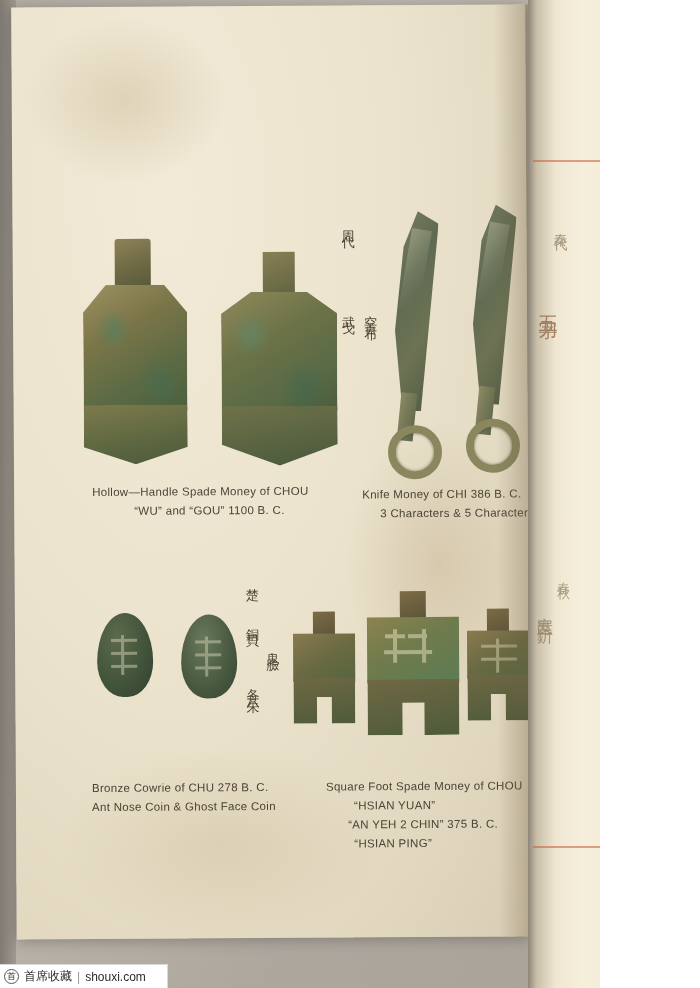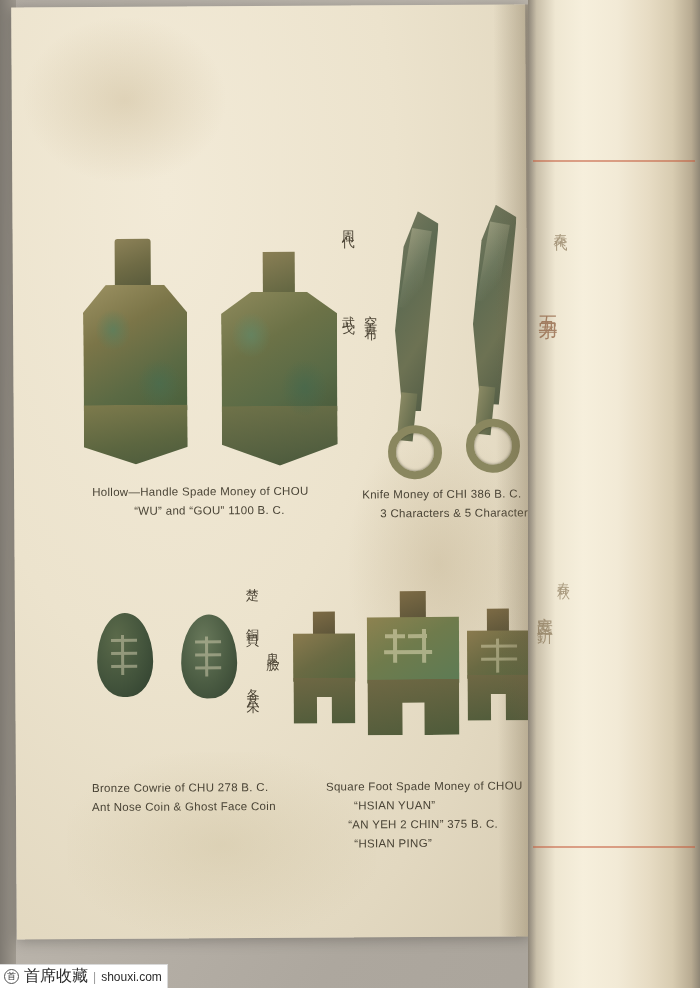--- a/index.html
+++ b/index.html
@@ -8,21 +8,21 @@
     background: #ffffff;
   }
   body {
     width: 700px;
     height: 988px;
     font-family: "Liberation Sans", sans-serif;
     overflow: hidden;
   }
   .photo {
     position: relative;
-    width: 700px;
+    width: 600px;
     height: 988px;
     background: #7f1d1d;
     overflow: hidden;
   }
   
   .bg-surface {
     position: absolute;
     inset: 0;
     background:
       linear-gradient(120deg, #b2aca3 0%, #bdb7ae 35%, #ada79e 70%, #a9a39a 100%);
@@ -300,21 +300,21 @@
     align-items: center;
     justify-content: center;
     width: 13px; height: 13px;
     border: 1px solid #555;
     border-radius: 50%;
     font-size: 9px;
     color: #333;
     line-height: 1;
   }
   .wm-text {
-    font-size: 16px;
+    font-size: 12px;
     color: #2b2b2b;
     font-family: "DejaVu Sans", sans-serif;
   }
   .wm-sep { color: #999; font-size: 12px; }
   .wm-url { font-size: 12px; color: #2b2b2b; font-family: "Liberation Sans", sans-serif; }
 </style>
 </head>
 <body>
 
 <div class="photo">

